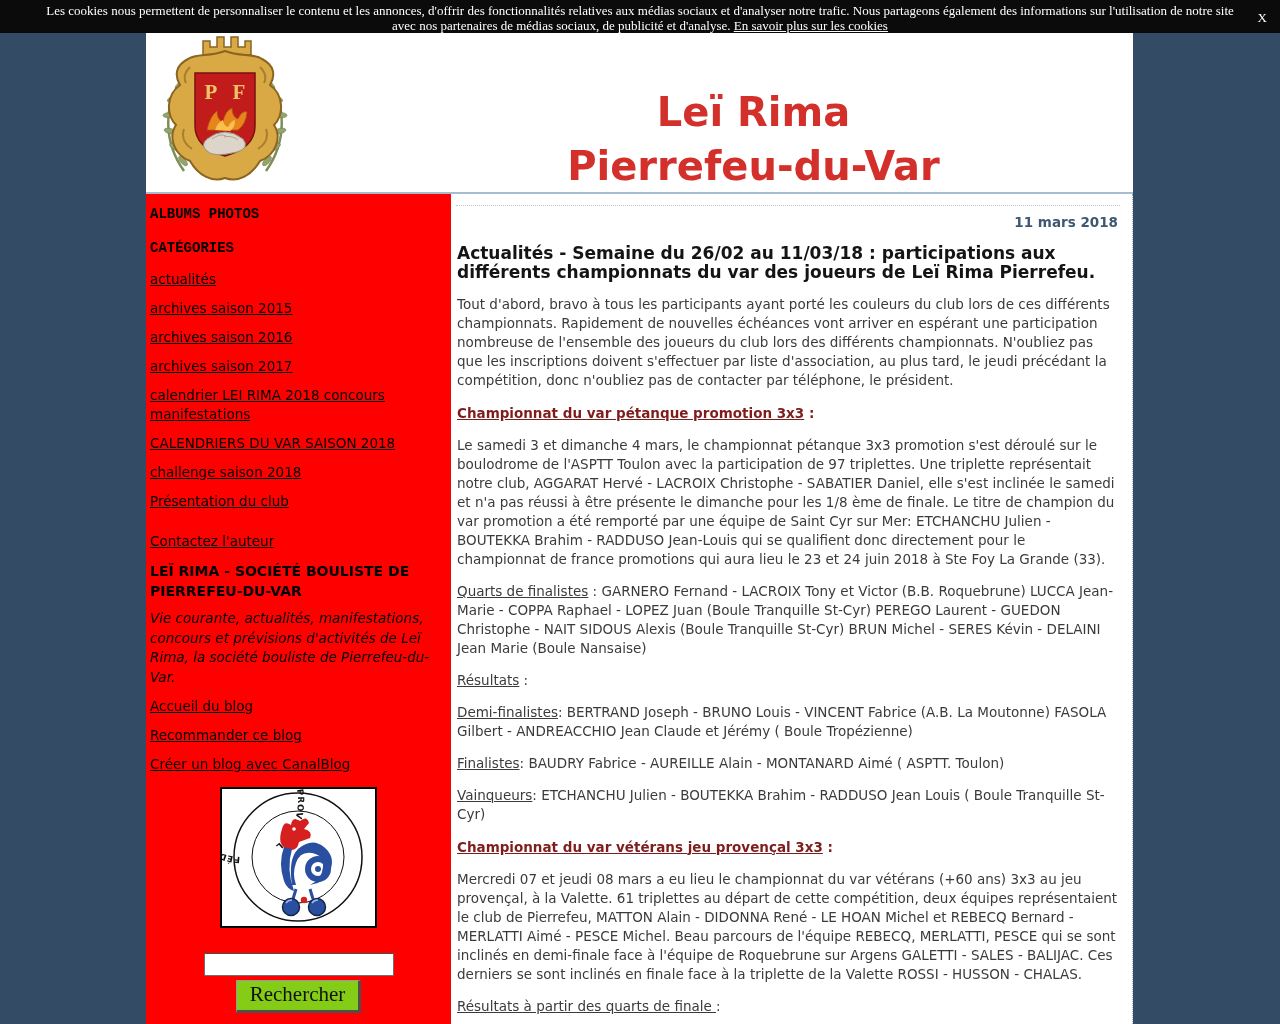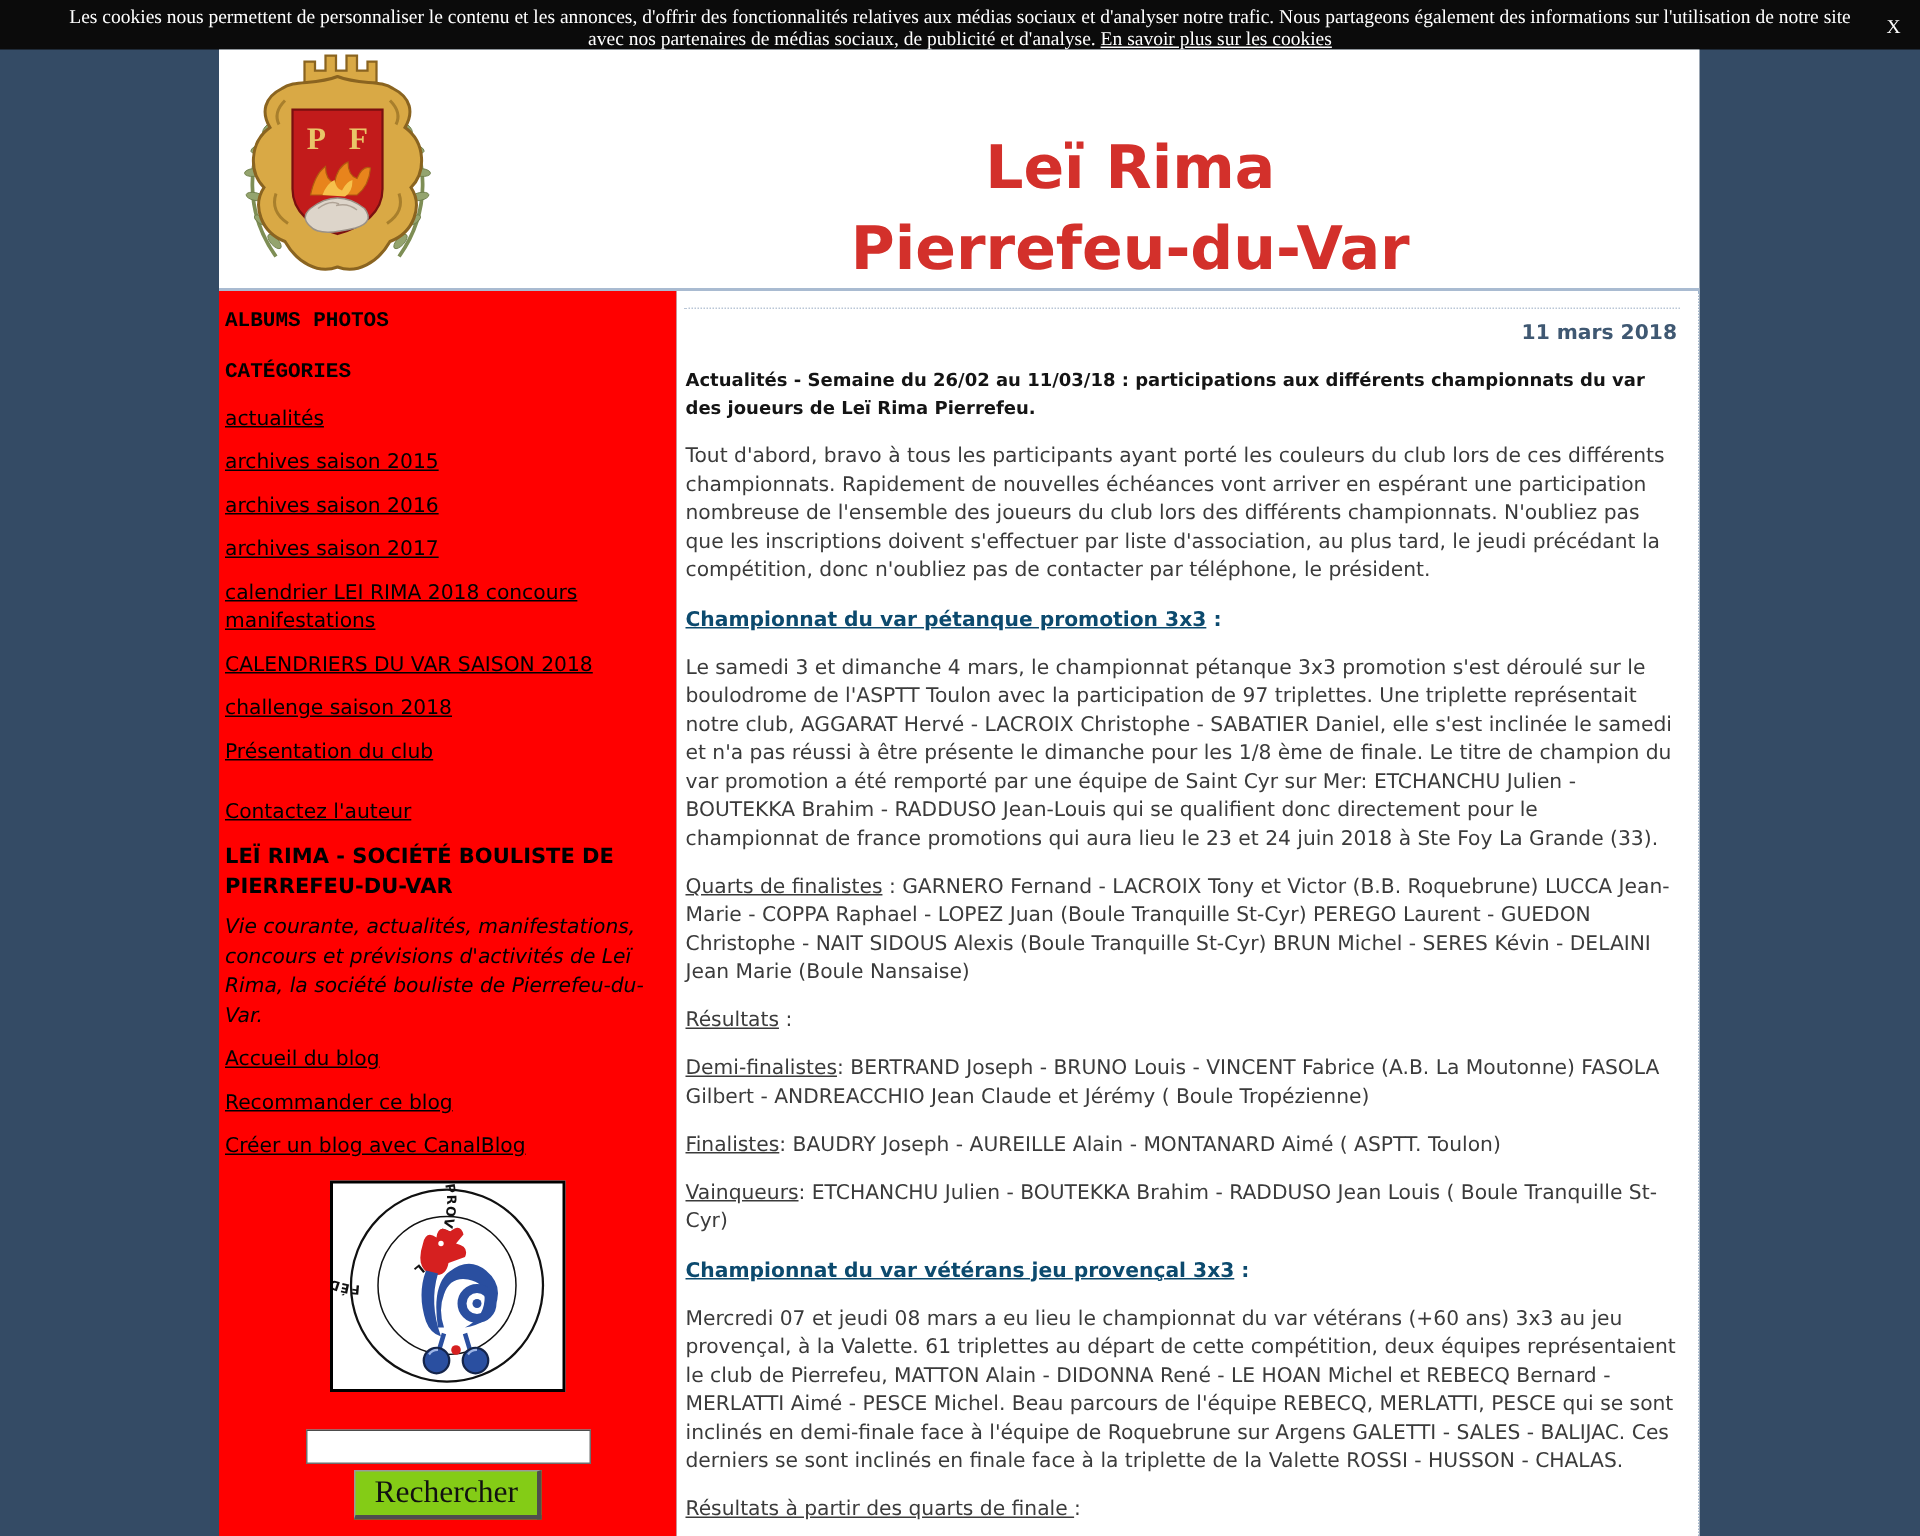--- a/index.html
+++ b/index.html
@@ -33,24 +33,24 @@
   .sb-club{font-weight:bold;font-size:14px;line-height:20px;margin:10px 0 0 1px;}
   .sb-desc{font-style:italic;line-height:19.5px;margin:8px 0 0 1px;}
   .ffpjp-box{width:153px;height:137px;background:#fff;border:2px solid #000;margin:13px auto 0;overflow:hidden;}
   .search-input{display:block;width:190px;height:23px;margin:25px auto 0;border:1px solid #6f6f6f;border-top-color:#4c4c4c;box-sizing:border-box;background:#fff;}
   .search-btn{display:block;margin:4px auto 0;font-family:"Liberation Serif",serif;font-size:21px;padding:1px 13px 3px;
     background:#84cc16;border:1px solid #9a9a9a;border-right:3px solid #4e4e4e;border-bottom:3px solid #4e4e4e;color:#111;cursor:pointer;}
 
   
   .post{border-top:1px dotted #B9C6D6;margin:11px 2px 0 1px;padding:7px 2px 0 1px;}
   .post-date{color:#3F5872;font-weight:bold;line-height:19px;text-align:right;}
-  .post-title{font-weight:bold;font-size:12px;line-height:19px;color:#141414;margin-top:12px;cursor:pointer;}
+  .post-title{font-weight:bold;font-size:17px;line-height:19px;color:#141414;margin-top:12px;cursor:pointer;}
   .body-p{line-height:19px;margin:13px 0 0;}
   .u{text-decoration:underline;}
-  .h2{font-weight:bold;color:#0c4a6e;line-height:19px;}
+  .h2{font-weight:bold;color:#7f1d1d;line-height:19px;}
 </style>
 </head>
 <body>
 
 <div class="viewport">
 
   <div class="cookie-banner">
     <span>Les cookies nous permettent de personnaliser le contenu et les annonces, d'offrir des fonctionnalités relatives aux médias sociaux et d'analyser notre trafic. Nous partageons également des informations sur l'utilisation de notre site avec nos partenaires de médias sociaux, de publicité et d'analyse. </span><span class="cookie-link">En savoir plus sur les cookies</span>
     <span class="cookie-close">X</span>
   </div>
@@ -173,21 +173,21 @@
             <span class="u">Quarts de finalistes</span><span> : </span><span>GARNERO Fernand - LACROIX Tony et Victor (B.B. Roquebrune)  LUCCA Jean-Marie - COPPA Raphael - LOPEZ Juan (Boule Tranquille St-Cyr)  PEREGO Laurent - GUEDON Christophe - NAIT SIDOUS Alexis (Boule Tranquille St-Cyr)  BRUN Michel - SERES Kévin - DELAINI Jean Marie (Boule Nansaise)</span>
           </p>
 
           <p class="body-p">
             <span class="u">Résultats</span><span> :</span>
           </p>
           <p class="body-p">
             <span class="u">Demi-finalistes</span><span>: </span><span>BERTRAND Joseph - BRUNO Louis - VINCENT Fabrice (A.B. La Moutonne)  FASOLA Gilbert - ANDREACCHIO Jean Claude et Jérémy ( Boule Tropézienne)</span>
           </p>
           <p class="body-p">
-            <span class="u">Finalistes</span><span>: </span><span>BAUDRY Joseph - AUREILLE Alain - MONTANARD Aimé ( ASPTT. Toulon)</span>
+            <span class="u">Finalistes</span><span>: </span><span>BAUDRY Fabrice - AUREILLE Alain - MONTANARD Aimé ( ASPTT. Toulon)</span>
           </p>
           <p class="body-p">
             <span class="u">Vainqueurs</span><span>: </span><span>ETCHANCHU Julien - BOUTEKKA Brahim - RADDUSO Jean Louis ( Boule Tranquille St-Cyr)</span>
           </p>
 
           <p class="h2">
             <span class="u">Championnat du var vétérans jeu provençal 3x3</span><span> :</span>
           </p>
           <p class="body-p">Mercredi 07 et jeudi 08 mars a eu lieu le championnat du var vétérans (+60 ans) 3x3 au jeu provençal, à la Valette. 61 triplettes au départ de cette compétition, deux équipes représentaient le club de Pierrefeu, MATTON Alain - DIDONNA René - LE HOAN Michel et REBECQ Bernard - MERLATTI Aimé - PESCE Michel. Beau parcours de l'équipe REBECQ, MERLATTI, PESCE qui se sont inclinés en demi-finale face à l'équipe de Roquebrune sur Argens GALETTI - SALES - BALIJAC. Ces derniers se sont inclinés en finale face à la triplette de la Valette ROSSI - HUSSON - CHALAS.</p>
 

